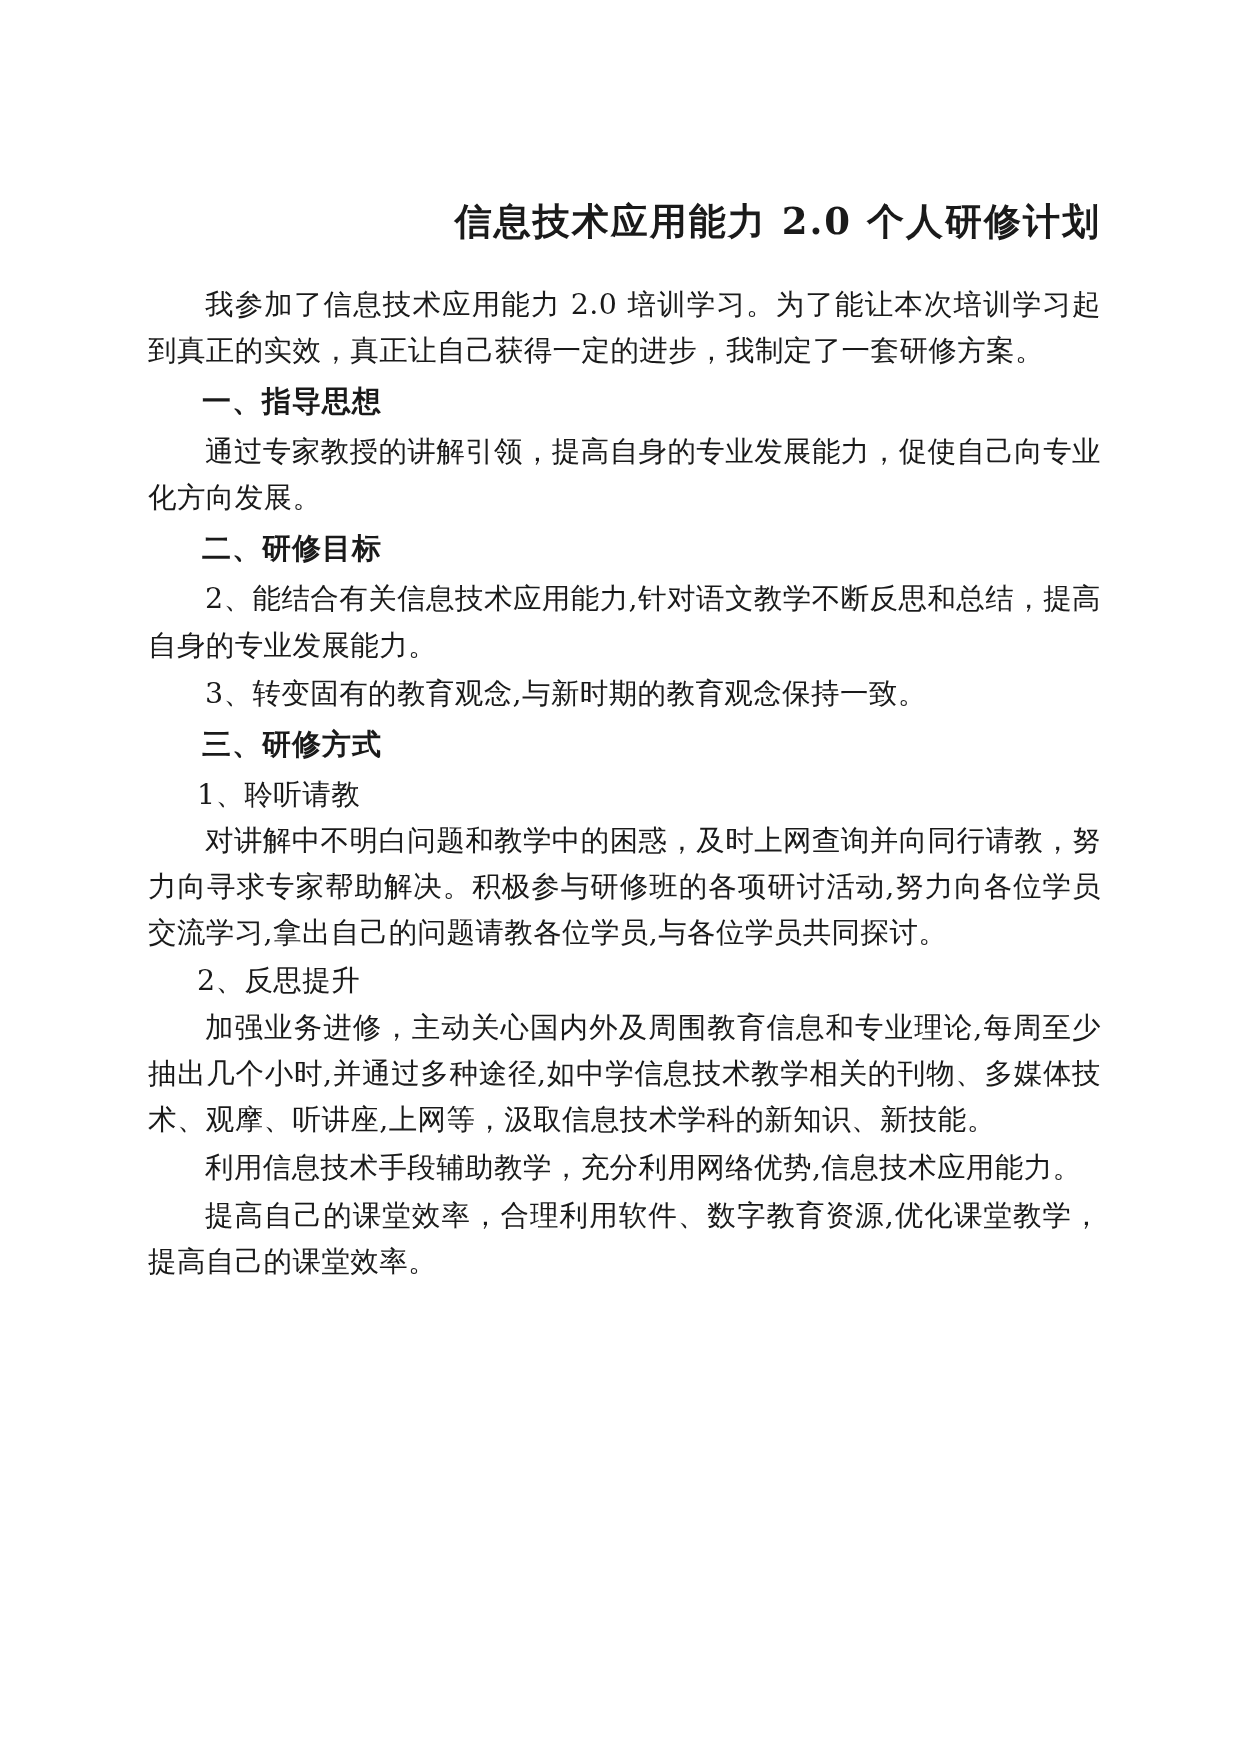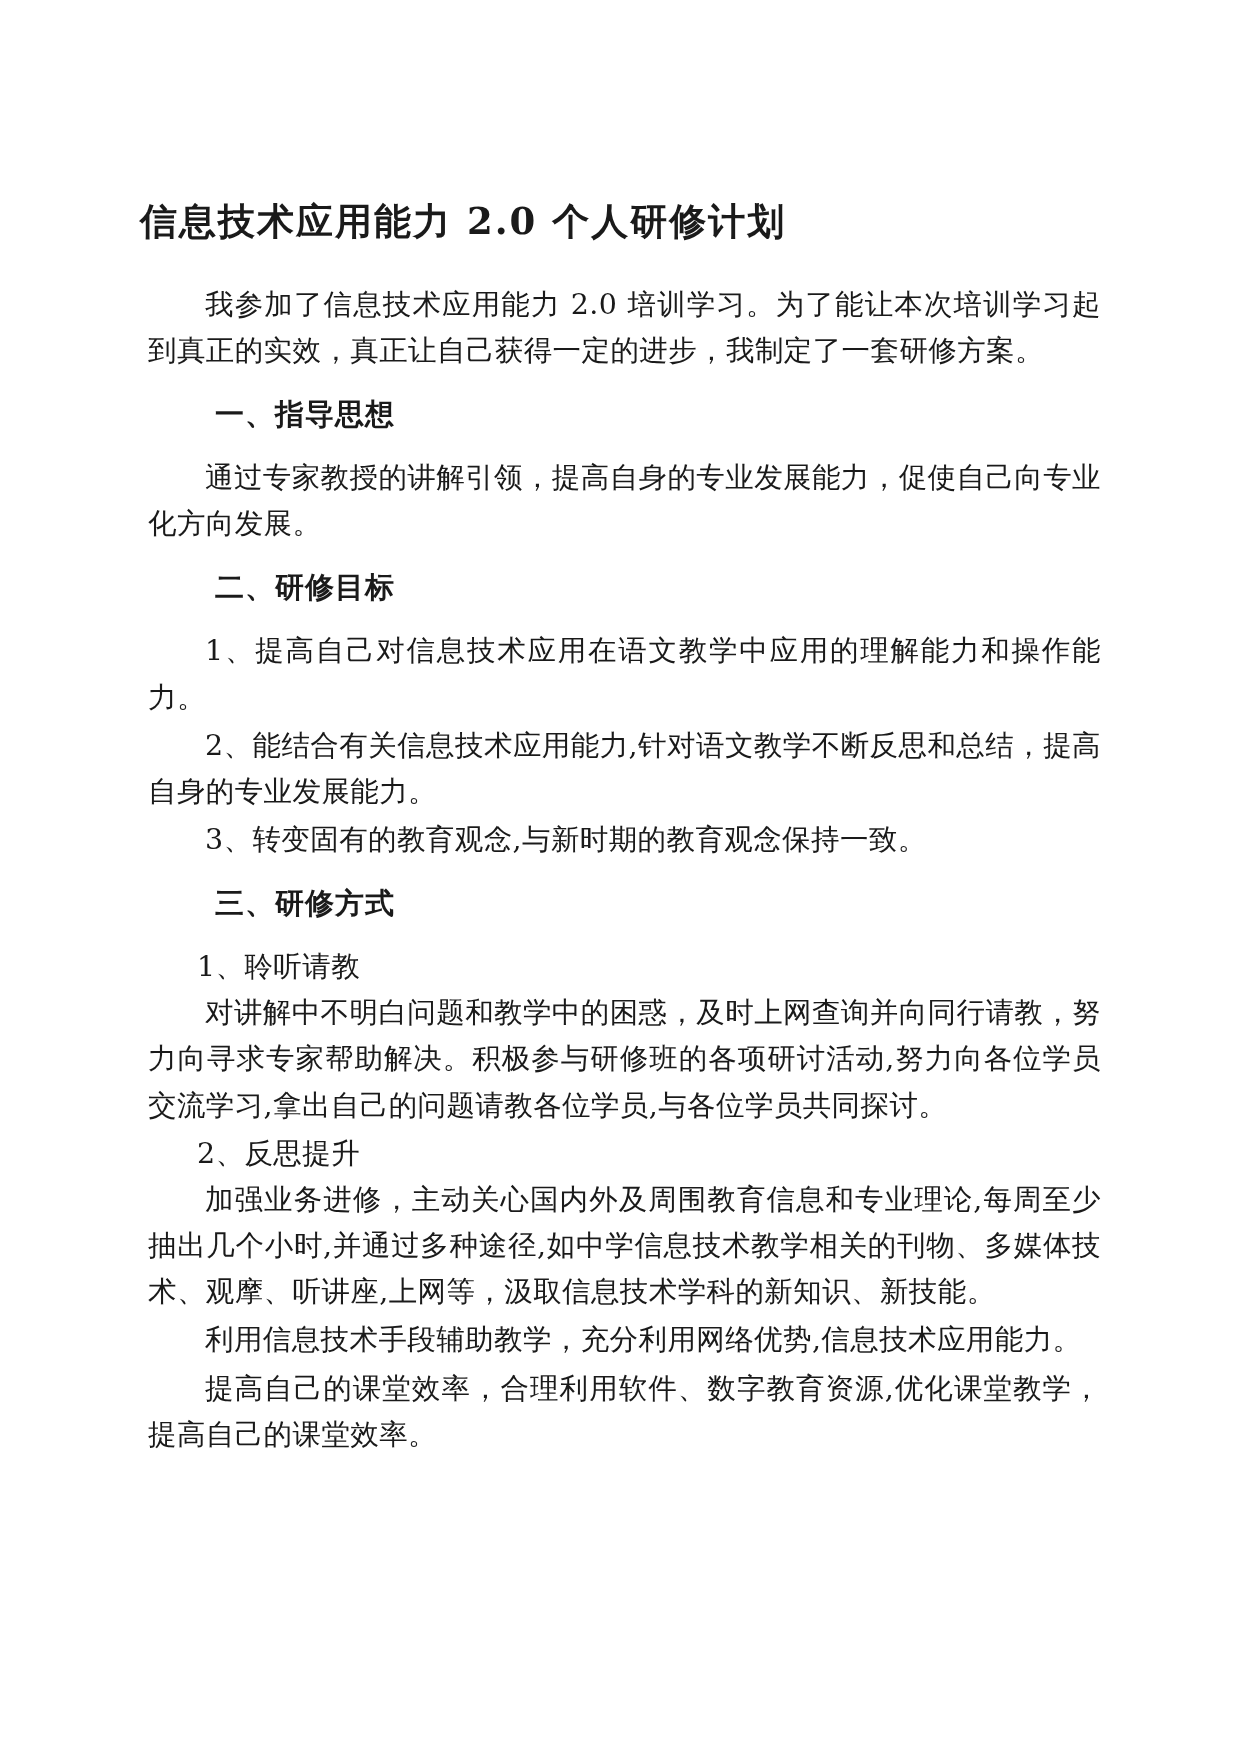--- a/index.html
+++ b/index.html
@@ -14,42 +14,42 @@
     color: #1a1a1a;
   }
   .page {
     width: 1241px;
     height: 1754px;
     box-sizing: border-box;
     padding: 196px 140px 110px 140px;
     position: relative;
   }
   .doc-title {
-    text-align: left;
+    text-align: right;
     font-size: 37px;
     font-weight: bold;
     letter-spacing: 2px;
     line-height: 1.4;
     margin: 0 0 34px 0;
     font-family: "DejaVu Serif", "Liberation Serif", serif;
   }
   .para {
     font-size: 28.5px;
     line-height: 1.62;
     margin: 0 0 2px 8px;
     text-align: justify;
     text-justify: inter-ideograph;
     text-indent: 2em;
     letter-spacing: 0.4px;
   }
   .heading {
     font-size: 29px;
     font-weight: bold;
     line-height: 1.62;
-    margin: 17px;
+    margin: 4px;
     text-indent: 2em;
     letter-spacing: 1px;
   }
   .subheading {
     font-size: 28.5px;
     line-height: 1.62;
     margin: 0;
     text-indent: 2em;
     letter-spacing: 0.4px;
   }
@@ -61,21 +61,20 @@
   <h1 class="doc-title">信息技术应用能力 2.0 个人研修计划</h1>
 
   <p class="para">我参加了信息技术应用能力 2.0 培训学习。为了能让本次培训学习起到真正的实效，真正让自己获得一定的进步，我制定了一套研修方案。</p>
 
   <p class="heading">一、指导思想</p>
 
   <p class="para">通过专家教授的讲解引领，提高自身的专业发展能力，促使自己向专业化方向发展。</p>
 
   <p class="heading">二、研修目标</p>
 
-  <p class="para">1、提高自己对信息技术应用在语文教学中应用的理解能力和操作能力。</p>
 
   <p class="para">2、能结合有关信息技术应用能力,针对语文教学不断反思和总结，提高自身的专业发展能力。</p>
 
   <p class="para">3、转变固有的教育观念,与新时期的教育观念保持一致。</p>
 
   <p class="heading">三、研修方式</p>
 
   <p class="subheading">1、聆听请教</p>
 
   <p class="para">对讲解中不明白问题和教学中的困惑，及时上网查询并向同行请教，努力向寻求专家帮助解决。积极参与研修班的各项研讨活动,努力向各位学员交流学习,拿出自己的问题请教各位学员,与各位学员共同探讨。</p>

